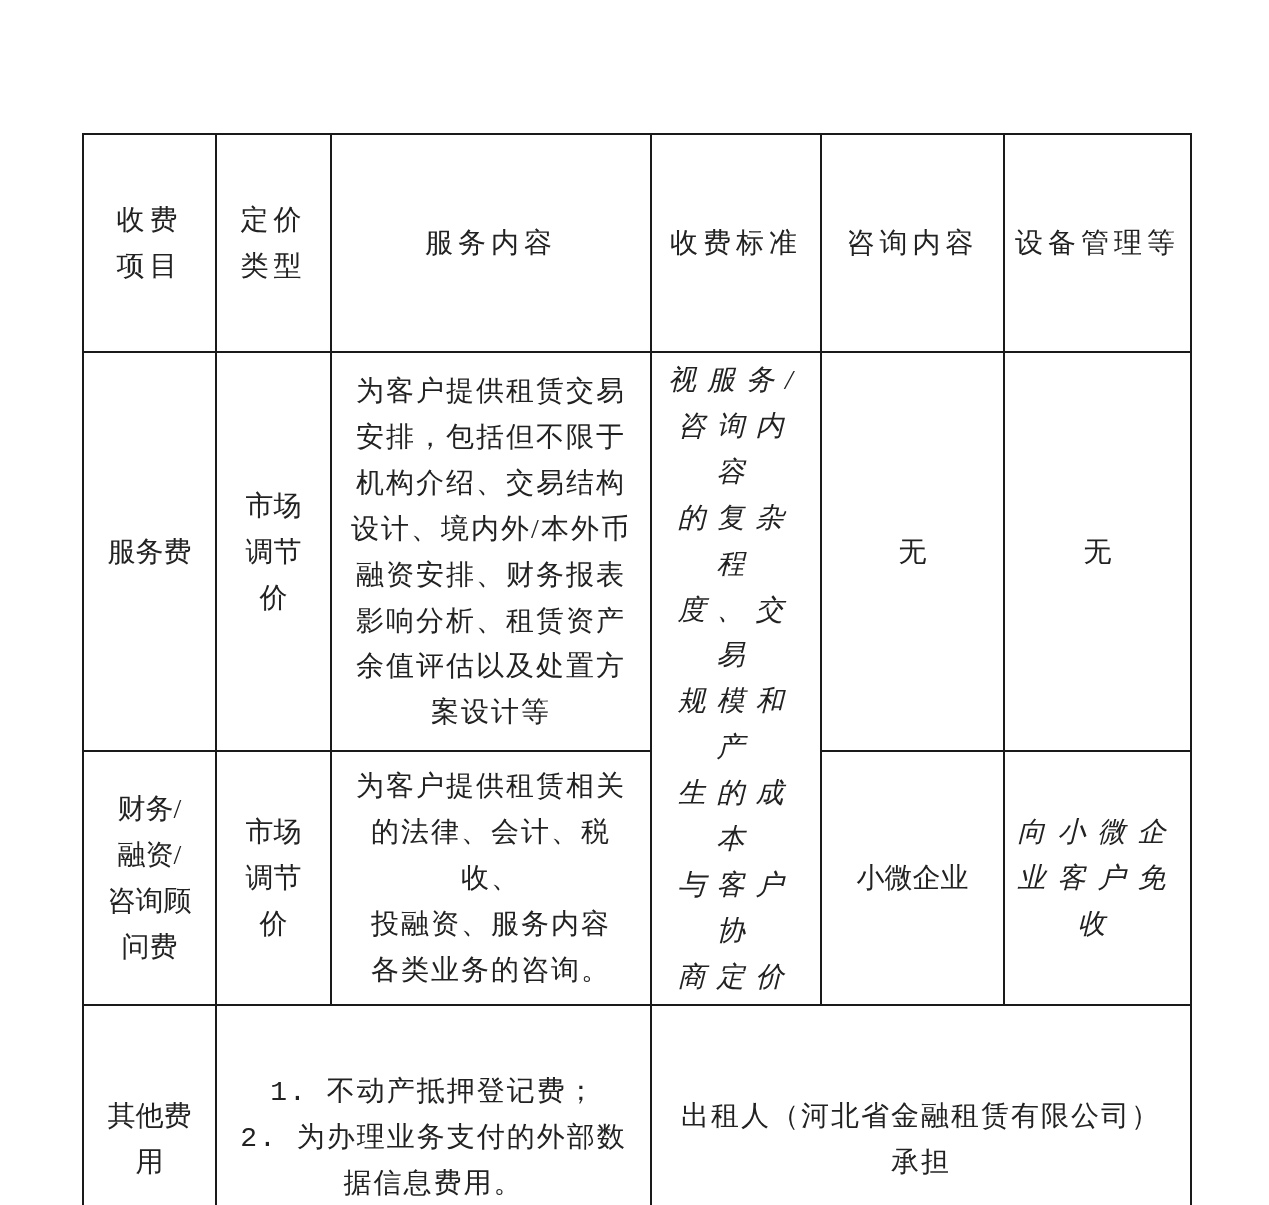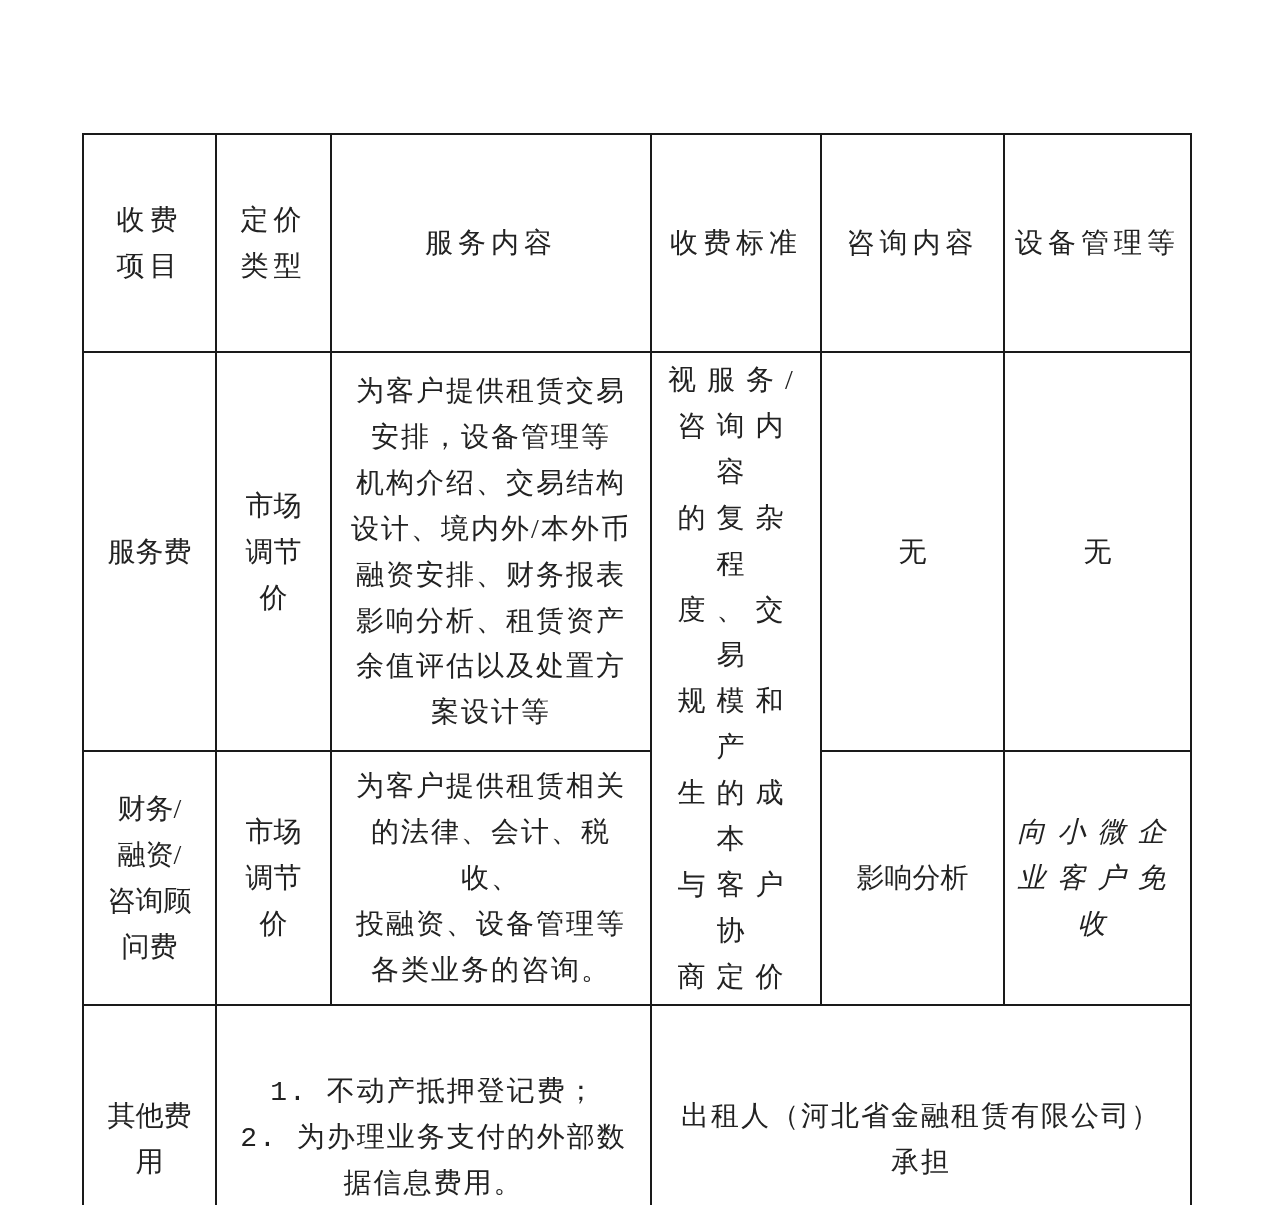--- a/index.html
+++ b/index.html
@@ -37,21 +37,21 @@
   }
   .fee-table th {
     letter-spacing: 5px;
   }
   tr.r-head { height: 218px; }
   tr.r-1    { height: 330px; }
   tr.r-2    { height: 214px; }
   tr.r-3    { height: 268px; }
   .left  { text-align: left; }
   .lh-tight { line-height: 1.42; }
-  .ls-wide  { letter-spacing: 11px; padding-left: 12px; padding-right: 4px; }
+  .ls-wide  { letter-spacing: 11px; padding-left: 12px; padding-right: 4px; font-style: italic; }
   .ls-wide2 { letter-spacing: 12px; padding-left: 12px; padding-right: 4px; font-style: italic; }
   .ls-small { letter-spacing: 2px; }
   .pad-l { padding-left: 12px; font-family: Liberation Mono, monospace; }
 </style>
 </head>
 <body>
 
 <div class="page">
   <table class="fee-table">
     <colgroup>
@@ -72,21 +72,21 @@
       <th>收费标准</th>
       <th>咨询内容</th>
       <th>设备管理等</th>
     </tr>
     <tr class="r-1">
       <td>服务费</td>
       <td>市场
 调节
 价</td>
       <td class="left lh-tight ls-small">为客户提供租赁交易
-安排，设备管理等
+安排，包括但不限于
 机构介绍、交易结构
 设计、境内外/本外币
 融资安排、财务报表
 影响分析、租赁资产
 余值评估以及处置方
 案设计等</td>
       <td class="left ls-wide" rowspan="2">视服务/
 咨询内容
 的复杂程
 度、交易
@@ -100,23 +100,23 @@
     <tr class="r-2">
       <td>财务/
 融资/
 咨询顾
 问费</td>
       <td>市场
 调节
 价</td>
       <td class="left lh-tight ls-small">为客户提供租赁相关
 的法律、会计、税收、
-投融资、设备管理等
+投融资、服务内容
 各类业务的咨询。</td>
-      <td>影响分析</td>
+      <td>小微企业</td>
       <td class="left ls-wide2">向小微企
 业客户免
 收</td>
     </tr>
     <tr class="r-3">
       <td>其他费
 用</td>
       <td class="left ls-small pad-l" colspan="2">1. 不动产抵押登记费；
 2. 为办理业务支付的外部数
 据信息费用。</td>

